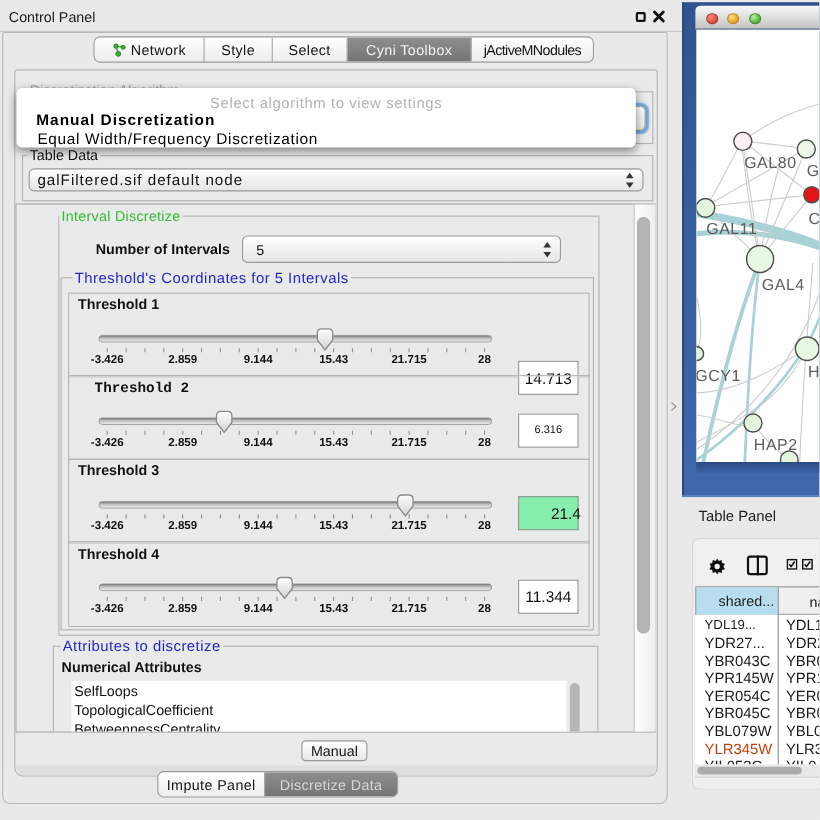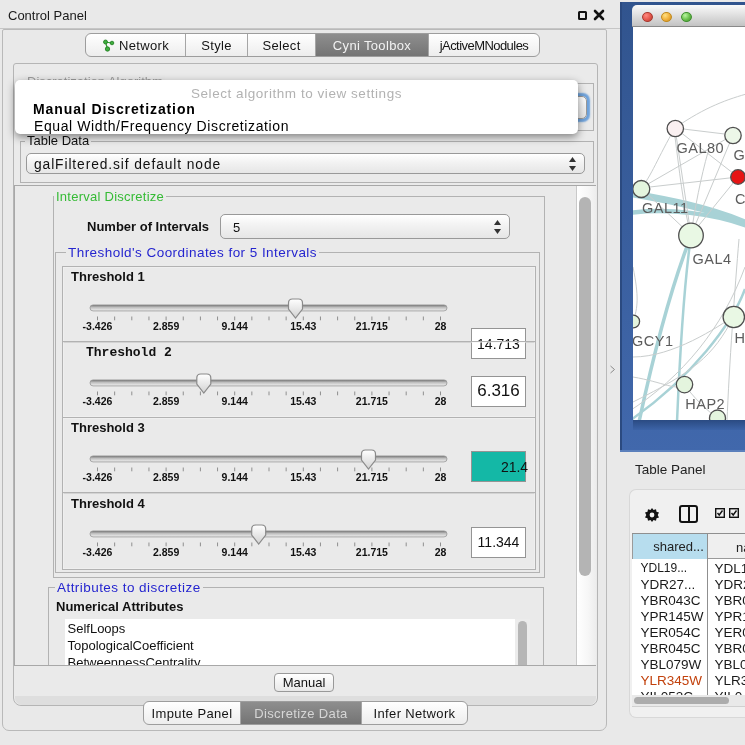--- a/index.html
+++ b/index.html
@@ -153,21 +153,21 @@
         <line x1="361.35" y1="50.5" x2="361.35" y2="54.3" stroke="#8f8f8f" stroke-width="1"></line>
         <line x1="378.50" y1="50.5" x2="378.50" y2="54.3" stroke="#8f8f8f" stroke-width="1"></line>
         <text x="35.5" y="64.2" text-anchor="middle" font-size="10.5" font-weight="700" fill="#111" font-family="Liberation Sans">-3.426</text>
         <text x="104.1" y="64.2" text-anchor="middle" font-size="10.5" font-weight="700" fill="#111" font-family="Liberation Sans">2.859</text>
         <text x="172.7" y="64.2" text-anchor="middle" font-size="10.5" font-weight="700" fill="#111" font-family="Liberation Sans">9.144</text>
         <text x="241.3" y="64.2" text-anchor="middle" font-size="10.5" font-weight="700" fill="#111" font-family="Liberation Sans">15.43</text>
         <text x="309.9" y="64.2" text-anchor="middle" font-size="10.5" font-weight="700" fill="#111" font-family="Liberation Sans">21.715</text>
         <text x="378.5" y="64.2" text-anchor="middle" font-size="10.5" font-weight="700" fill="#111" font-family="Liberation Sans">28</text>
         <path d="M 134.8 37 q 0 -4 4 -4 h 6 q 4 0 4 4 v 6 l -7 9 l -7 -9 z" fill="url(#thg)" stroke="#8a8a8a" stroke-width="1.2"></path>
       </svg>
-<div class="abs" style="left:471px;top:375.5px;width:55px;height:31px;background:#fff;border:1px solid #949494;box-sizing:border-box;display:flex;align-items:center;justify-content:center;font-size:17px;color:#111;">6.316</div>
+<div class="abs" style="left:471px;top:375.5px;width:55px;height:31px;background:#fff;border:1px solid #949494;box-sizing:border-box;display:flex;align-items:center;justify-content:center;font-size:10px;color:#111;">6.316</div>
 <div class="tbox" style="left:62px;top:416.5px;width:472px;height:75px;"></div>
 <div class="thlab" style="left:71px;top:420.0px;">Threshold 3</div>
 <svg class="slsvg" style="left:62px;top:416.5px;" width="472" height="75" viewBox="0 0 472 75">
         <defs>
           <linearGradient id="thg" x1="0" y1="0" x2="0" y2="1">
             <stop offset="0" stop-color="#ffffff"></stop>
             <stop offset="1" stop-color="#d2d2d2"></stop>
           </linearGradient>
         </defs>
         <rect x="28" y="38.9" width="357" height="6" rx="3" fill="url(#trg)" stroke="#979797" stroke-width="0.8"></rect>
@@ -193,21 +193,21 @@
         <line x1="361.35" y1="50.5" x2="361.35" y2="54.3" stroke="#8f8f8f" stroke-width="1"></line>
         <line x1="378.50" y1="50.5" x2="378.50" y2="54.3" stroke="#8f8f8f" stroke-width="1"></line>
         <text x="35.5" y="64.2" text-anchor="middle" font-size="10.5" font-weight="700" fill="#111" font-family="Liberation Sans">-3.426</text>
         <text x="104.1" y="64.2" text-anchor="middle" font-size="10.5" font-weight="700" fill="#111" font-family="Liberation Sans">2.859</text>
         <text x="172.7" y="64.2" text-anchor="middle" font-size="10.5" font-weight="700" fill="#111" font-family="Liberation Sans">9.144</text>
         <text x="241.3" y="64.2" text-anchor="middle" font-size="10.5" font-weight="700" fill="#111" font-family="Liberation Sans">15.43</text>
         <text x="309.9" y="64.2" text-anchor="middle" font-size="10.5" font-weight="700" fill="#111" font-family="Liberation Sans">21.715</text>
         <text x="378.5" y="64.2" text-anchor="middle" font-size="10.5" font-weight="700" fill="#111" font-family="Liberation Sans">28</text>
         <path d="M 299.5 37 q 0 -4 4 -4 h 6 q 4 0 4 4 v 6 l -7 9 l -7 -9 z" fill="url(#thg)" stroke="#8a8a8a" stroke-width="1.2"></path>
       </svg>
-<div class="abs" style="left:471px;top:451.0px;width:55px;height:31px;background:#14b8a6;border:1px solid #949494;box-sizing:border-box;display:flex;align-items:center;justify-content:center;font-size:14px;color:#111;padding-left:32px;">21.4</div>
+<div class="abs" style="left:471px;top:451.0px;width:55px;height:31px;background:#86efac;border:1px solid #949494;box-sizing:border-box;display:flex;align-items:center;justify-content:center;font-size:14px;color:#111;padding-left:32px;">21.4</div>
 <div class="tbox" style="left:62px;top:492px;width:472px;height:75.5px;"></div>
 <div class="thlab" style="left:71px;top:495.5px;">Threshold 4</div>
 <svg class="slsvg" style="left:62px;top:492px;" width="472" height="75.5" viewBox="0 0 472 75.5">
         <defs>
           <linearGradient id="thg" x1="0" y1="0" x2="0" y2="1">
             <stop offset="0" stop-color="#ffffff"></stop>
             <stop offset="1" stop-color="#d2d2d2"></stop>
           </linearGradient>
         </defs>
         <rect x="28" y="38.9" width="357" height="6" rx="3" fill="url(#trg)" stroke="#979797" stroke-width="0.8"></rect>
@@ -255,21 +255,20 @@
 <div class="abs" style="left:576px;top:186px;width:19px;height:479px;background:linear-gradient(90deg,#ffffff, #f6f6f6 60%, #ededed);border-left:1px solid #c9c9c9;"></div>
 <div class="abs" style="left:579px;top:197px;width:12px;height:379px;background:#b4b4b4;border-radius:6px;"></div>
 <div class="abs" style="left:15px;top:80px;width:563px;height:54px;background:#fff;border-radius:5px;box-shadow:0 3px 9px rgba(0,0,0,0.45);z-index:20;"></div>
 <div class="abs" style="left:15px;top:86px;width:563px;text-align:center;font-size:13.5px;letter-spacing:0.55px;color:#b2b2b2;z-index:21;">Select algorithm to view settings</div>
 <div class="abs" style="left:33px;top:101px;font-size:14px;font-weight:700;color:#000;letter-spacing:0.9px;z-index:21;">Manual Discretization</div>
 <div class="abs" style="left:34px;top:118px;font-size:14px;color:#000;letter-spacing:0.6px;z-index:21;">Equal Width/Frequency Discretization</div>
 <div class="abs" style="left:274px;top:673px;width:60px;height:19px;background:linear-gradient(#ffffff,#e8e8e8);border:1px solid #999;border-radius:4px;box-sizing:border-box;display:flex;align-items:center;justify-content:center;font-size:13px;color:#111;">Manual</div>
 <div class="seg" style="left:143px;top:701px;height:24px;">
 <div class="sg" style="width:96px;">Impute Panel</div>
 <div class="sg sel" style="width:120px;color:#d6d6d6;">Discretize Data</div>
-<div class="sg" style="width:105px;">Infer Network</div>
 </div>
 <svg class="abs" style="left:609px;top:365px;" width="7" height="9" viewBox="0 0 7 9">
     <path d="M1.5 1 L5.5 4.5 L1.5 8" stroke="#8a8a8a" stroke-width="1" fill="none"></path>
   </svg>
 <div class="abs" style="left:620px;top:2px;width:125px;height:450px;background:linear-gradient(#31548e,#4168ac);"></div>
 <div class="abs" style="left:620px;top:2px;width:2px;height:450px;background:#2b4a80;"></div>
 <div class="abs" style="left:620px;top:449.5px;width:125px;height:2.5px;background:#5b80bc;"></div>
 <div class="abs" style="left:632px;top:5px;width:113px;height:22px;background:linear-gradient(#fafafa,#c3c3c3);border-radius:5px 0 0 0;border-bottom:1px solid #8a8a8a;box-sizing:border-box;"></div>
 <div class="abs" style="left:642.3000000000001px;top:11.7px;width:10.6px;height:10.6px;border-radius:50%;background:radial-gradient(circle at 35% 30%, #ff8a80, #e4564b 55%, #a83a30);border:0.5px solid #a83a30;box-sizing:border-box;"></div>
 <div class="abs" style="left:661.3000000000001px;top:11.7px;width:10.6px;height:10.6px;border-radius:50%;background:radial-gradient(circle at 35% 30%, #ffe082, #f0ae39 55%, #c08a1e);border:0.5px solid #c08a1e;box-sizing:border-box;"></div>

